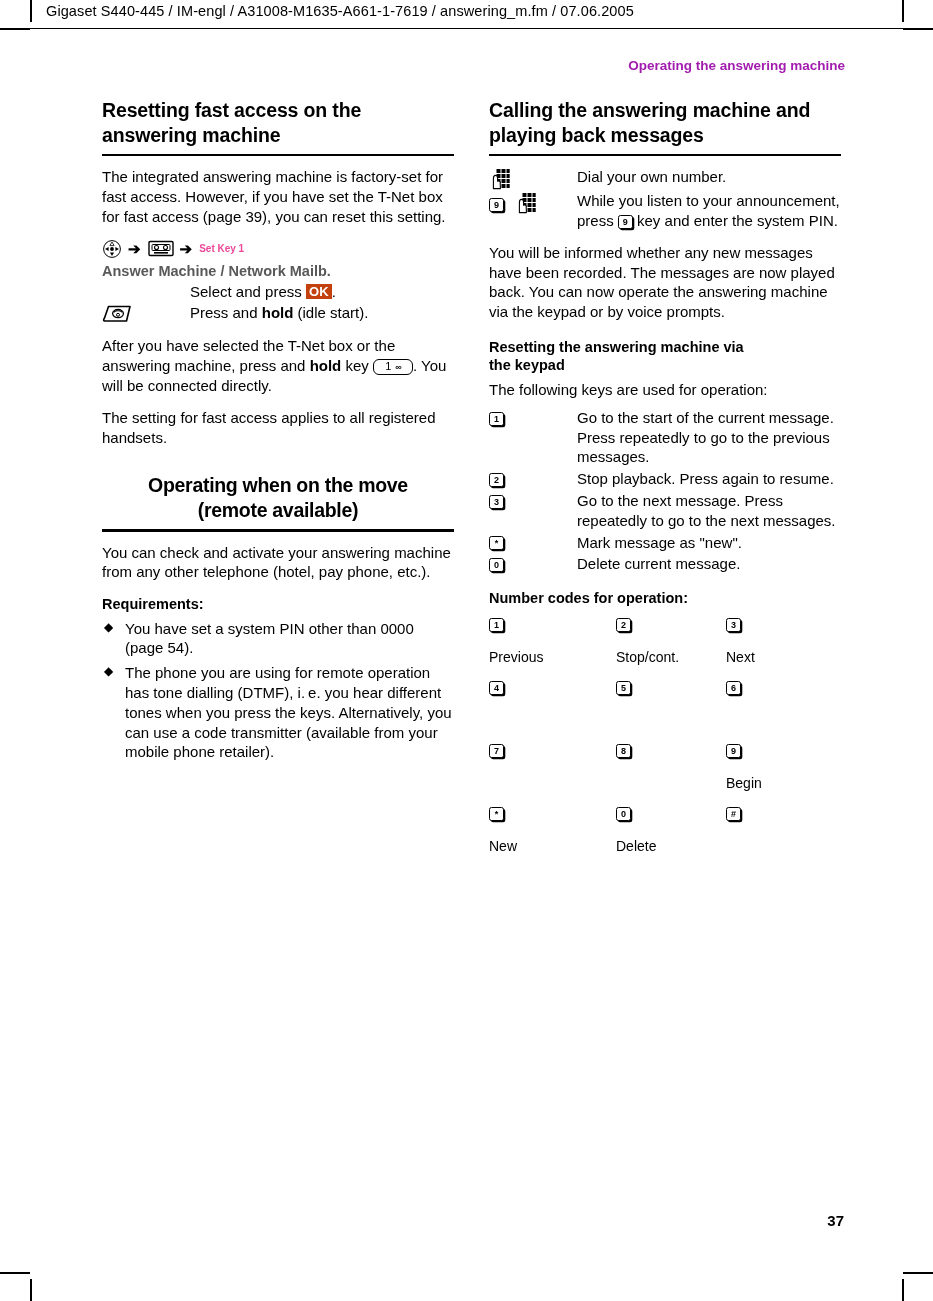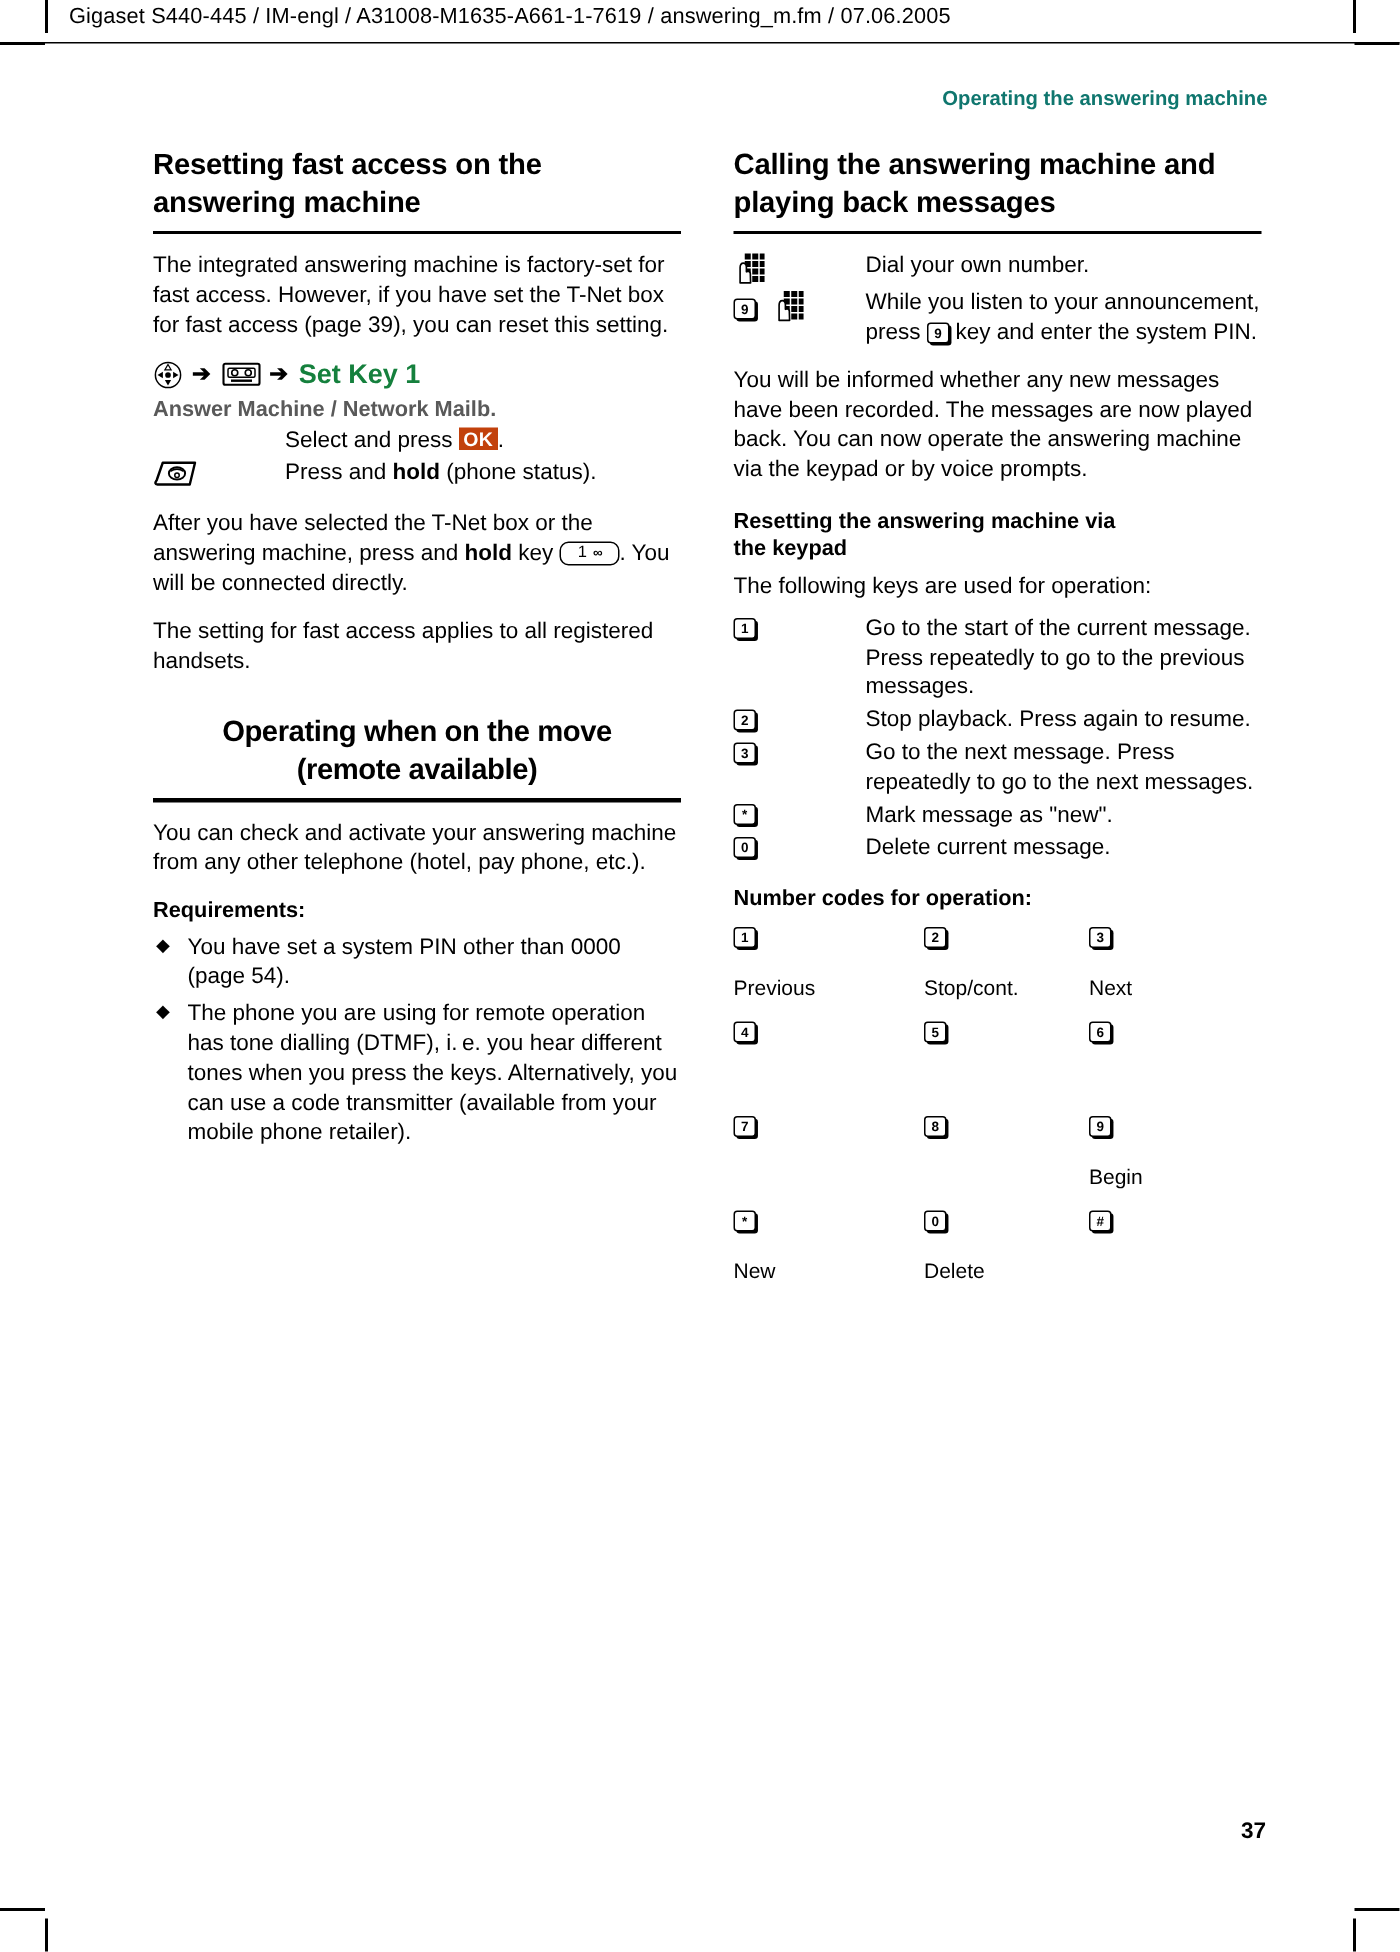--- a/index.html
+++ b/index.html
@@ -24,21 +24,21 @@
     position:absolute; left:46px; top:3px;
     font-size:14.5px; letter-spacing:0.1px; color:#000;
     white-space:nowrap;
   }
   .header-rule {
     position:absolute; left:0; top:28px; width:933px; height:1.2px;
     background:#000;
   }
   .chapter-header {
     position:absolute; right:88px; top:58px;
-    font-size:13.5px; font-weight:bold; color:#0f766e; white-space:nowrap;
+    font-size:13.5px; font-weight:bold; color:#a21caf; white-space:nowrap;
   }
 
   
   .col { position:absolute; top:98px; width:352px; }
   .col-left  { left:102px; }
   .col-right { left:489px; }
 
   h1.sect {
     font-size:19.5px; font-weight:bold; line-height:25px;
     margin:0 0 6px 0; letter-spacing:-0.15px;
@@ -54,21 +54,21 @@
   }
   p.body.tight { margin-bottom:8px; }
   b { font-weight:bold; }
 
   
   .path {
     display:flex; align-items:center; gap:7px;
     margin:0 0 4px 0; font-size:15px;
   }
   .path .arrow { font-size:15px; font-weight:bold; line-height:1; }
-  .path .menuitem { font-weight:bold; color:#15803d; font-size:18px; }
+  .path .menuitem { font-weight:bold; color:#ec4899; font-size:10px; }
   .menu-line {
     font-size:14.5px; font-weight:bold; color:#595959;
     margin:0 0 1px 0; line-height:19px;
   }
 
   
   .steps { margin:0 0 12px 0; }
   .step { display:flex; align-items:flex-start; margin-bottom:2px; }
   .step .gutter { width:88px; flex:0 0 88px; padding-top:1px; }
   .step .desc { flex:1; font-size:15px; line-height:19.8px; }
@@ -200,21 +200,21 @@
           <span class="endkey">
             <svg viewBox="0 0 30 20" width="30" height="20">
               <path d="M6.5 2.5 L28 2.5 L24.5 17 L3 17 Q0.5 17 2.5 14 Z" fill="#fff" stroke="#000" stroke-width="1.6" stroke-linejoin="round"></path>
               <ellipse cx="16" cy="9.6" rx="5.4" ry="4.1" fill="#fff" stroke="#000" stroke-width="1.3"></ellipse>
               <path d="M11.6 8.2 Q16 5.4 20.4 8.2" fill="none" stroke="#000" stroke-width="1.1"></path>
               <circle cx="16" cy="10.8" r="1.5" fill="none" stroke="#000" stroke-width="1"></circle>
             </svg>
           </span>
         </div>
         <div class="desc">
-          <span>Press and </span><b>hold</b><span> (phone status).</span>
+          <span>Press and </span><b>hold</b><span> (idle start).</span>
         </div>
       </div>
     </div>
 
     <p class="body">
       <span>After you have selected the T-Net box or the answering machine, press and </span><b>hold</b><span> key </span><span class="keycap wide"><span class="num">1</span><span class="tape">∞</span></span><span>. You will be connected directly.</span>
     </p>
 
     <p class="body">The setting for fast access applies to all registered handsets.</p>
 

